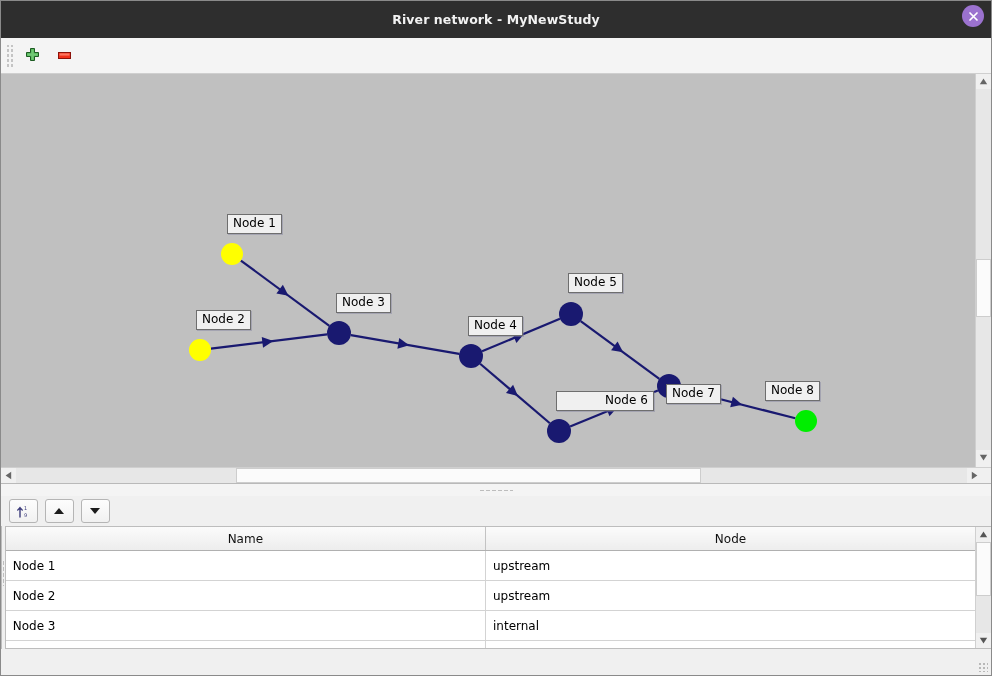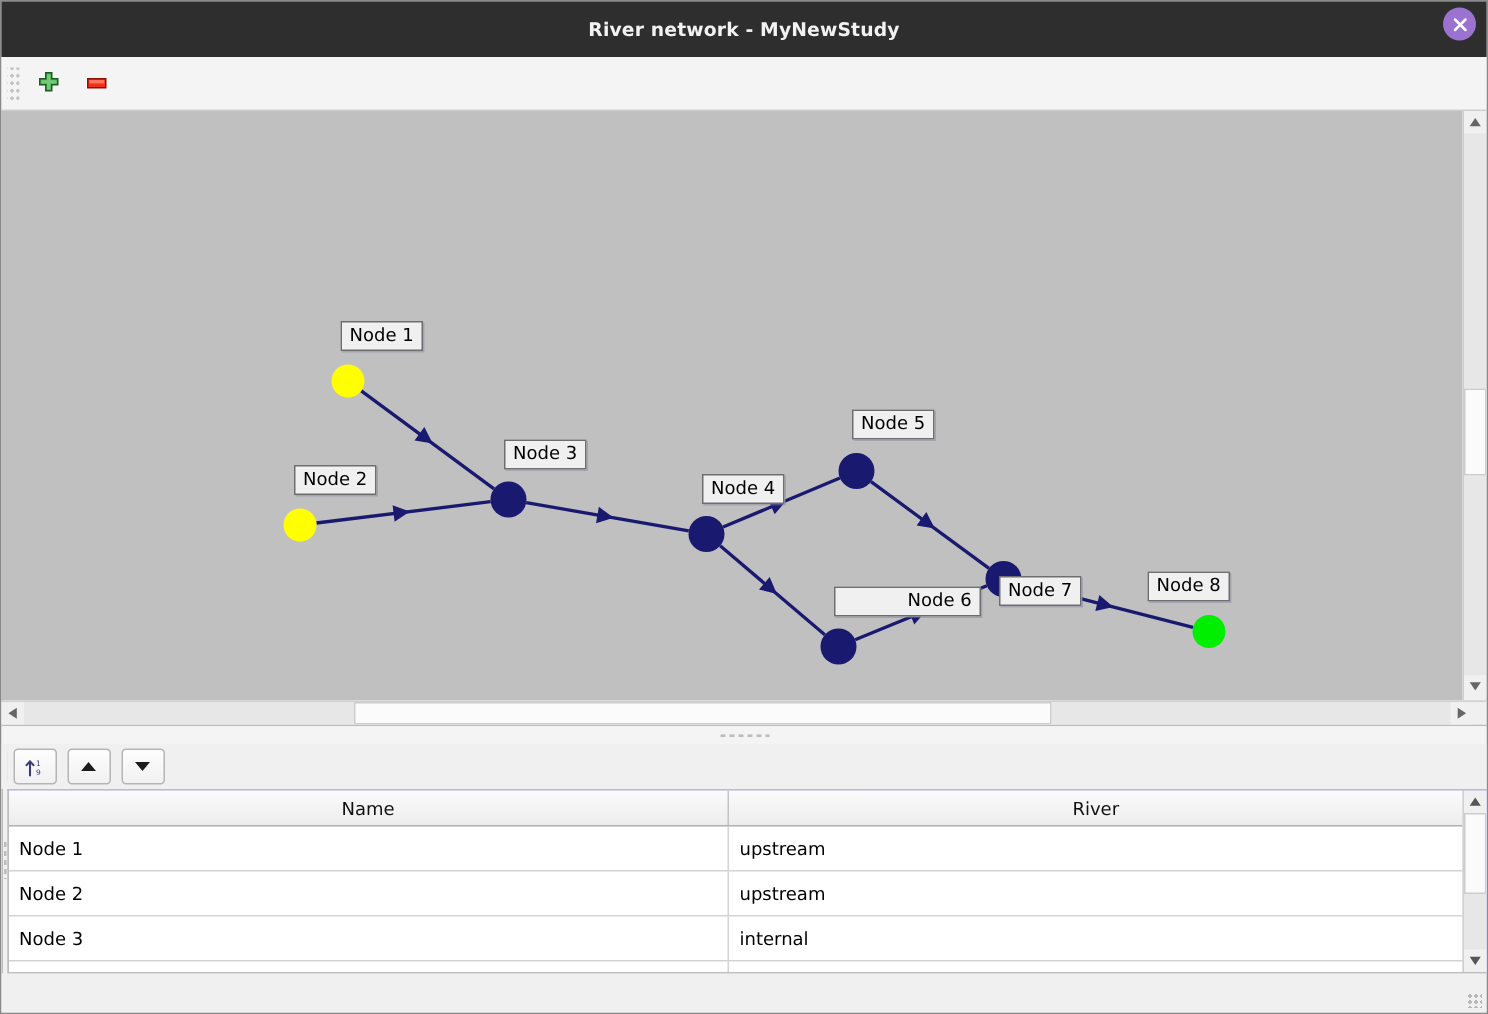--- a/index.html
+++ b/index.html
@@ -489,21 +489,21 @@
       </div>
       <div class="table-outer">
         <table class="grid">
           <colgroup>
               <col style="width:49.5%">
               <col style="width:50.5%">
             </colgroup>
           <thead>
               <tr id="nodes-head">
                 <th>Name</th>
-                <th style="border-right: none;">River</th>
+                <th style="border-right: none;">Node</th>
               </tr>
             </thead>
           <tbody id="nodes-body">
               <tr>
                 <td>Node 1</td>
                 <td style="border-right: none;">upstream</td>
               </tr>
               <tr>
                 <td>Node 2</td>
                 <td style="border-right: none;">upstream</td>

